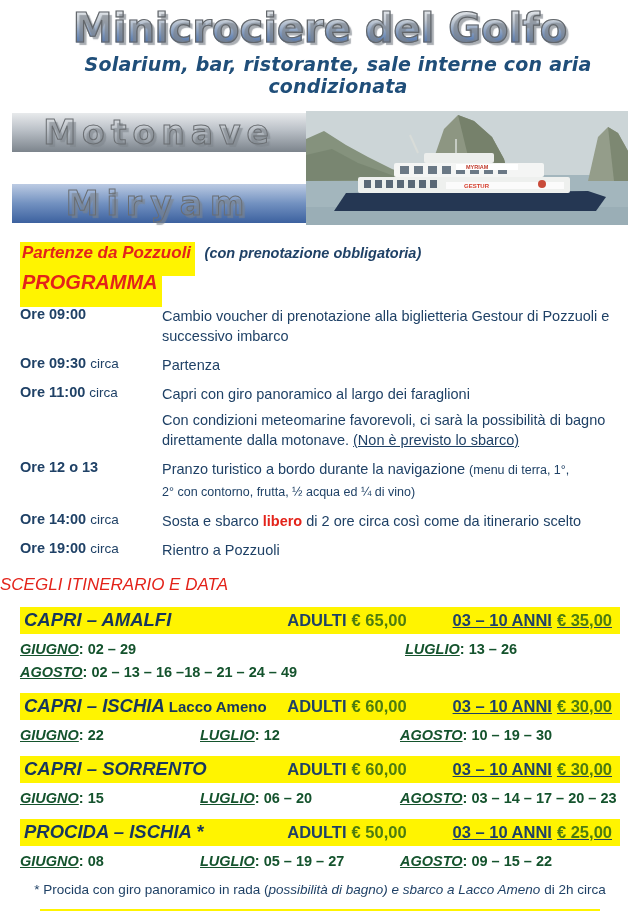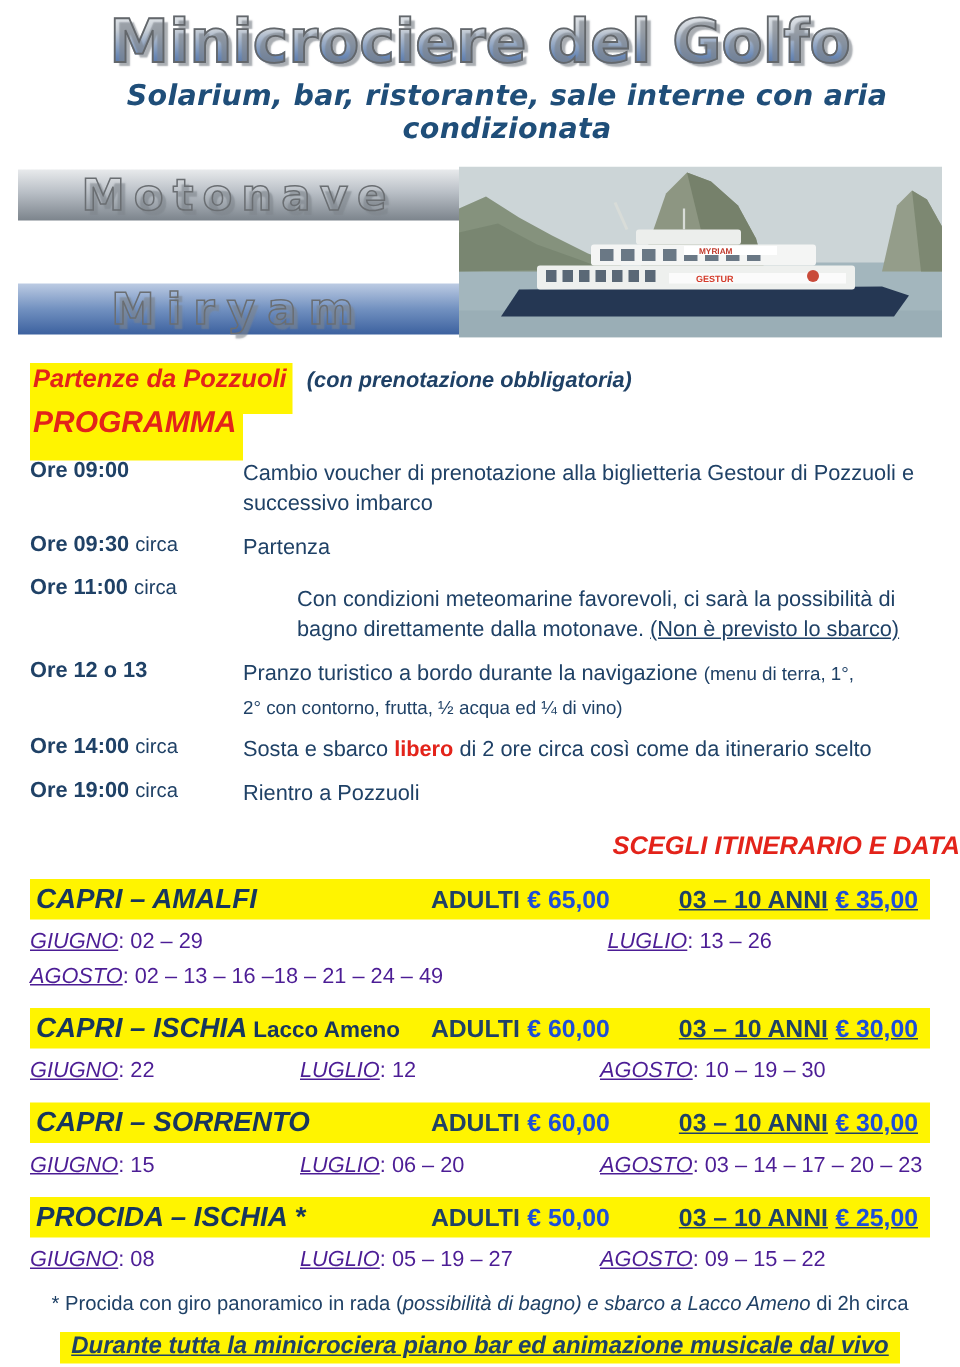--- a/index.html
+++ b/index.html
@@ -18,21 +18,21 @@
   .subtitle {
     text-align:center; margin-top:3px;
     color:#1f4e79; font-style:italic; font-weight:bold; font-size:19px;
     font-family:"DejaVu Sans",sans-serif; letter-spacing:.2px;margin-left:36px;
   }
 
   
   .vessel-row { display:flex; margin:14px 12px 0 12px; height:118px; }
   .vessel-names { flex:1; display:flex; flex-direction:column; justify-content:space-between; padding:2px 0 6px 0; }
   .h3d {
-    font-family:"DejaVu Sans",sans-serif; font-weight:bold; font-size:29px; text-align:center;
+    font-family:"DejaVu Sans",sans-serif; font-weight:bold; font-size:33px; text-align:center;
     -webkit-background-clip:text; background-clip:text; color:transparent;
     -webkit-text-stroke:1px #6a6e72;
     text-shadow:3px 3px 1px rgba(125,131,138,.6);
   }
   .motonave { letter-spacing:6px; background:linear-gradient(180deg,#e8eaec 0%,#b9bfc6 45%,#7c848c 100%); }
   .miryam   { letter-spacing:8px; background:linear-gradient(180deg,#bccbe3 0%,#7291c0 50%,#3c619f 100%); }
   .photo { width:322px; height:114px; flex:none; }
 
   
   .content { padding:0 20px; }
@@ -42,36 +42,36 @@
   .partenze { font-size:17px; }
   .partenze-note { color:#1f4166; font-weight:bold; font-style:italic; font-size:14.5px; margin-left:5px; }
   .programma-line { margin-top:8px; }
   .programma { font-size:20px; }
 
   .program { margin-top:12px; }
   .prow { display:flex; margin-bottom:9px; }
   .ptime { width:142px; flex:none; color:#1f4166; font-weight:bold; font-size:14.5px; }
   .circa { font-weight:normal; font-size:13.5px; }
   .pdesc { flex:1; color:#1f4166; font-size:14.5px; line-height:1.38; }
-  .pdesc .para2 { margin-top:6px;margin-left:36px; }
+  .pdesc .para2 { margin-top:6px; }
   .u { text-decoration:underline; }
   .small-note { font-size:12.5px; }
   .line2 { margin-top:5px; }
   .libero { color:#e3231a; font-weight:bold; }
 
   
-  .chooser { text-align:right; color:#e3231a; font-weight:bold; font-style:italic; font-size:17px; margin:15px 0 12px; }
+  .chooser { text-align:left; color:#e3231a; font-weight:normal; font-style:italic; font-size:17px; margin:15px 0 12px; }
   .iti { margin:0 20px 13px; }
   .banner { background:#fff400; display:flex; align-items:baseline; padding:2px 8px 3px 4px; }
   .route { flex:1; color:#17365d; font-weight:bold; font-style:italic; font-size:18.5px; white-space:nowrap; }
   .route-suffix { color:#17365d; font-weight:bold; font-style:normal; font-size:15px; margin-left:4px; }
   .price-grp { white-space:nowrap; font-weight:bold; font-size:16.5px; color:#1f4166; }
-  .price-grp .euro { color:#1d4ed8; margin-left:5px; }
+  .price-grp .euro { color:#4d7c0f; margin-left:5px; }
   .grp-kids { margin-left:46px;text-decoration:underline; }
-  .dates-row { display:flex; margin-top:7px; color:#4c1d95; font-weight:normal; font-size:14.5px; }
+  .dates-row { display:flex; margin-top:7px; color:#14532d; font-weight:bold; font-size:14.5px; }
   .month { font-style:italic; text-decoration:underline; }
   .col-a { width:385px; flex:none; } .col-b { flex:1; }
   .c1 { width:180px; flex:none; } .c2 { width:200px; flex:none; } .c3 { flex:1; white-space:nowrap; }
 
   .footnote { text-align:center; margin-top:3px; color:#1f4166; font-size:13.5px; }
   .footnote .it { font-style:italic; }
 
   .live-wrap { text-align:center; margin-top:12px; }
   .live {
     display:inline-block; background:#fff400; padding:1px 7px 2px;
@@ -155,20 +155,21 @@
       </div>
 
       <div class="prow">
         <div class="ptime"><span>Ore 09:30</span> <span class="circa">circa</span></div>
         <div class="pdesc">Partenza</div>
       </div>
 
       <div class="prow">
         <div class="ptime"><span>Ore 11:00</span> <span class="circa">circa</span></div>
         <div class="pdesc">
+          <div>Capri con giro panoramico al largo dei faraglioni</div>
           <div class="para2"><span>Con condizioni meteomarine favorevoli, ci sarà la possibilità di bagno direttamente dalla motonave.  </span><span class="u">(Non è previsto lo sbarco)</span></div>
         </div>
       </div>
 
       <div class="prow">
         <div class="ptime"><span>Ore 12 o 13</span></div>
         <div class="pdesc">
           <div><span>Pranzo turistico a bordo durante la navigazione </span><span class="small-note">(menu di terra, 1°,</span></div>
           <div class="small-note line2">2° con contorno, frutta, ½ acqua ed ¼ di vino)</div>
         </div>

